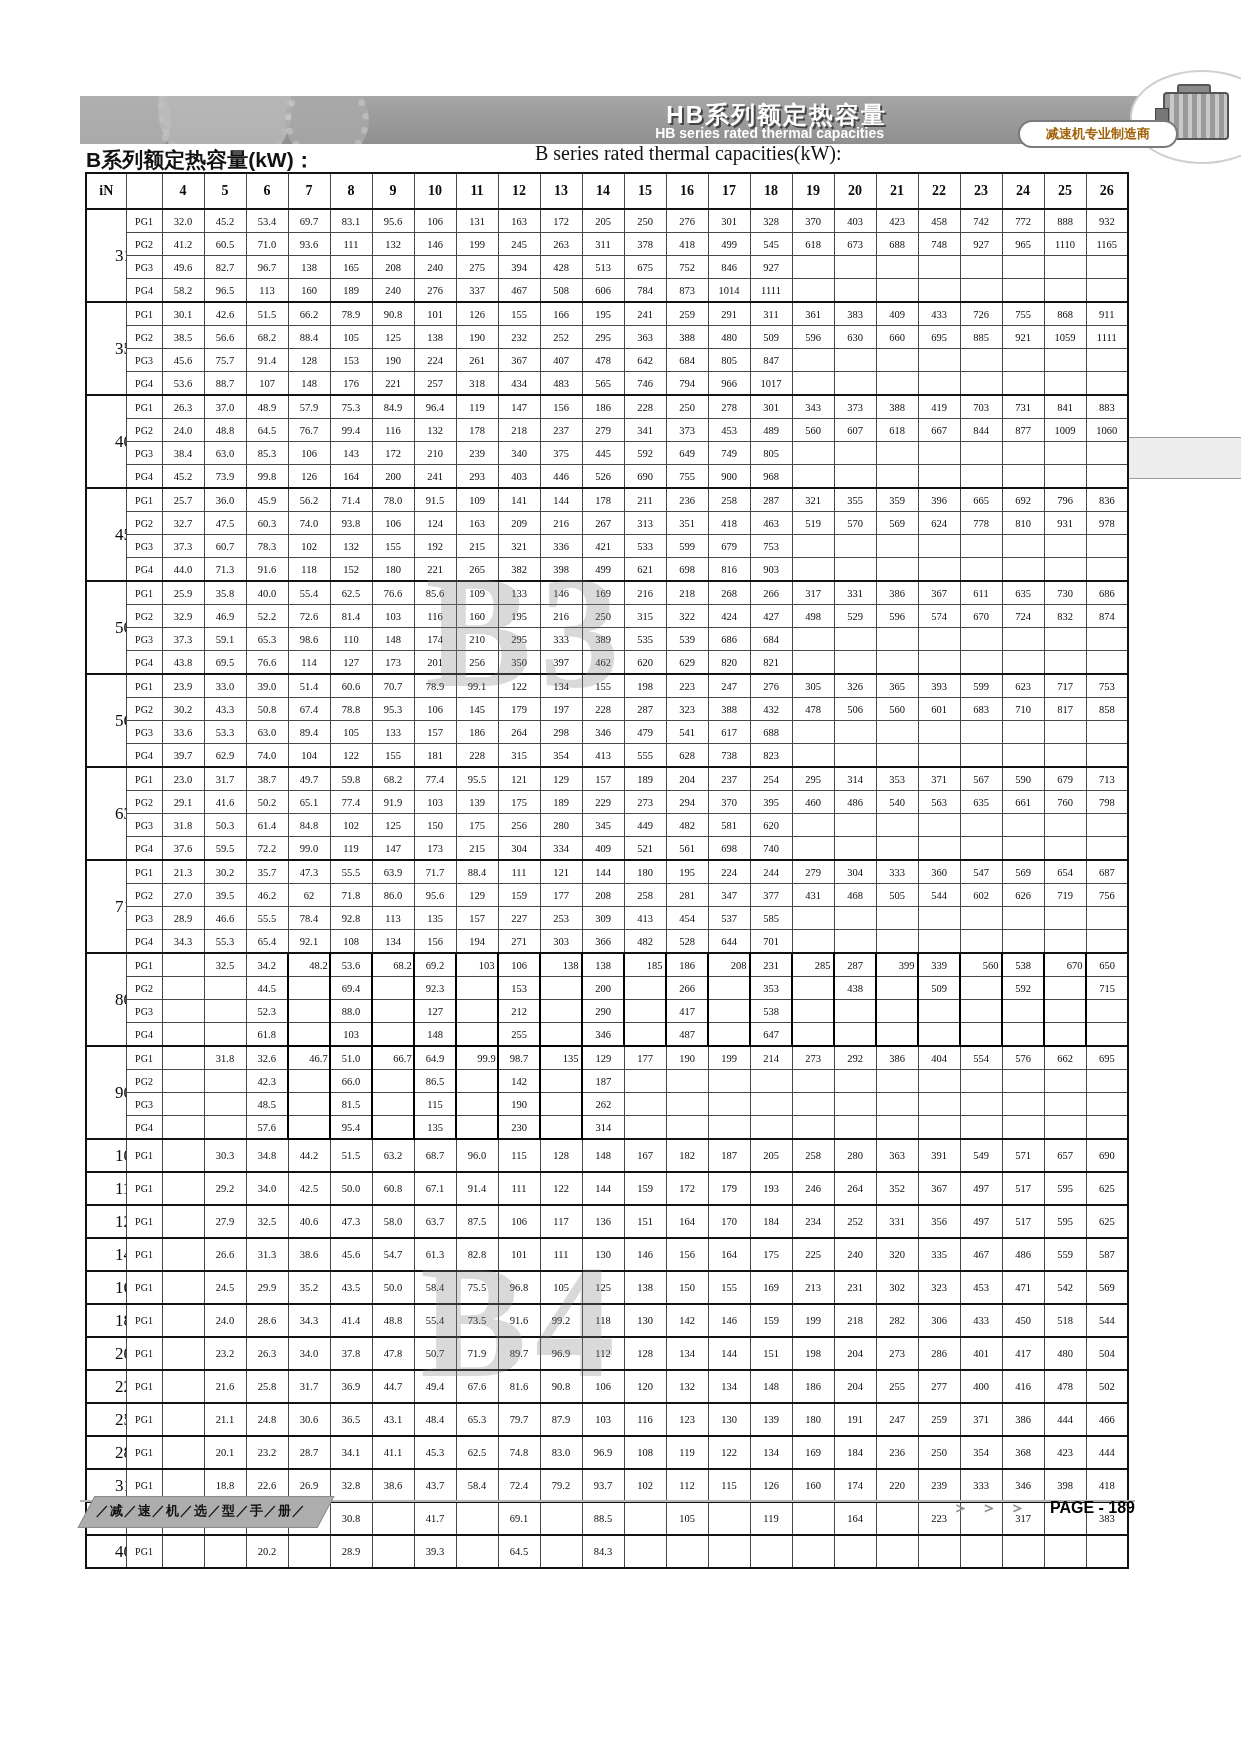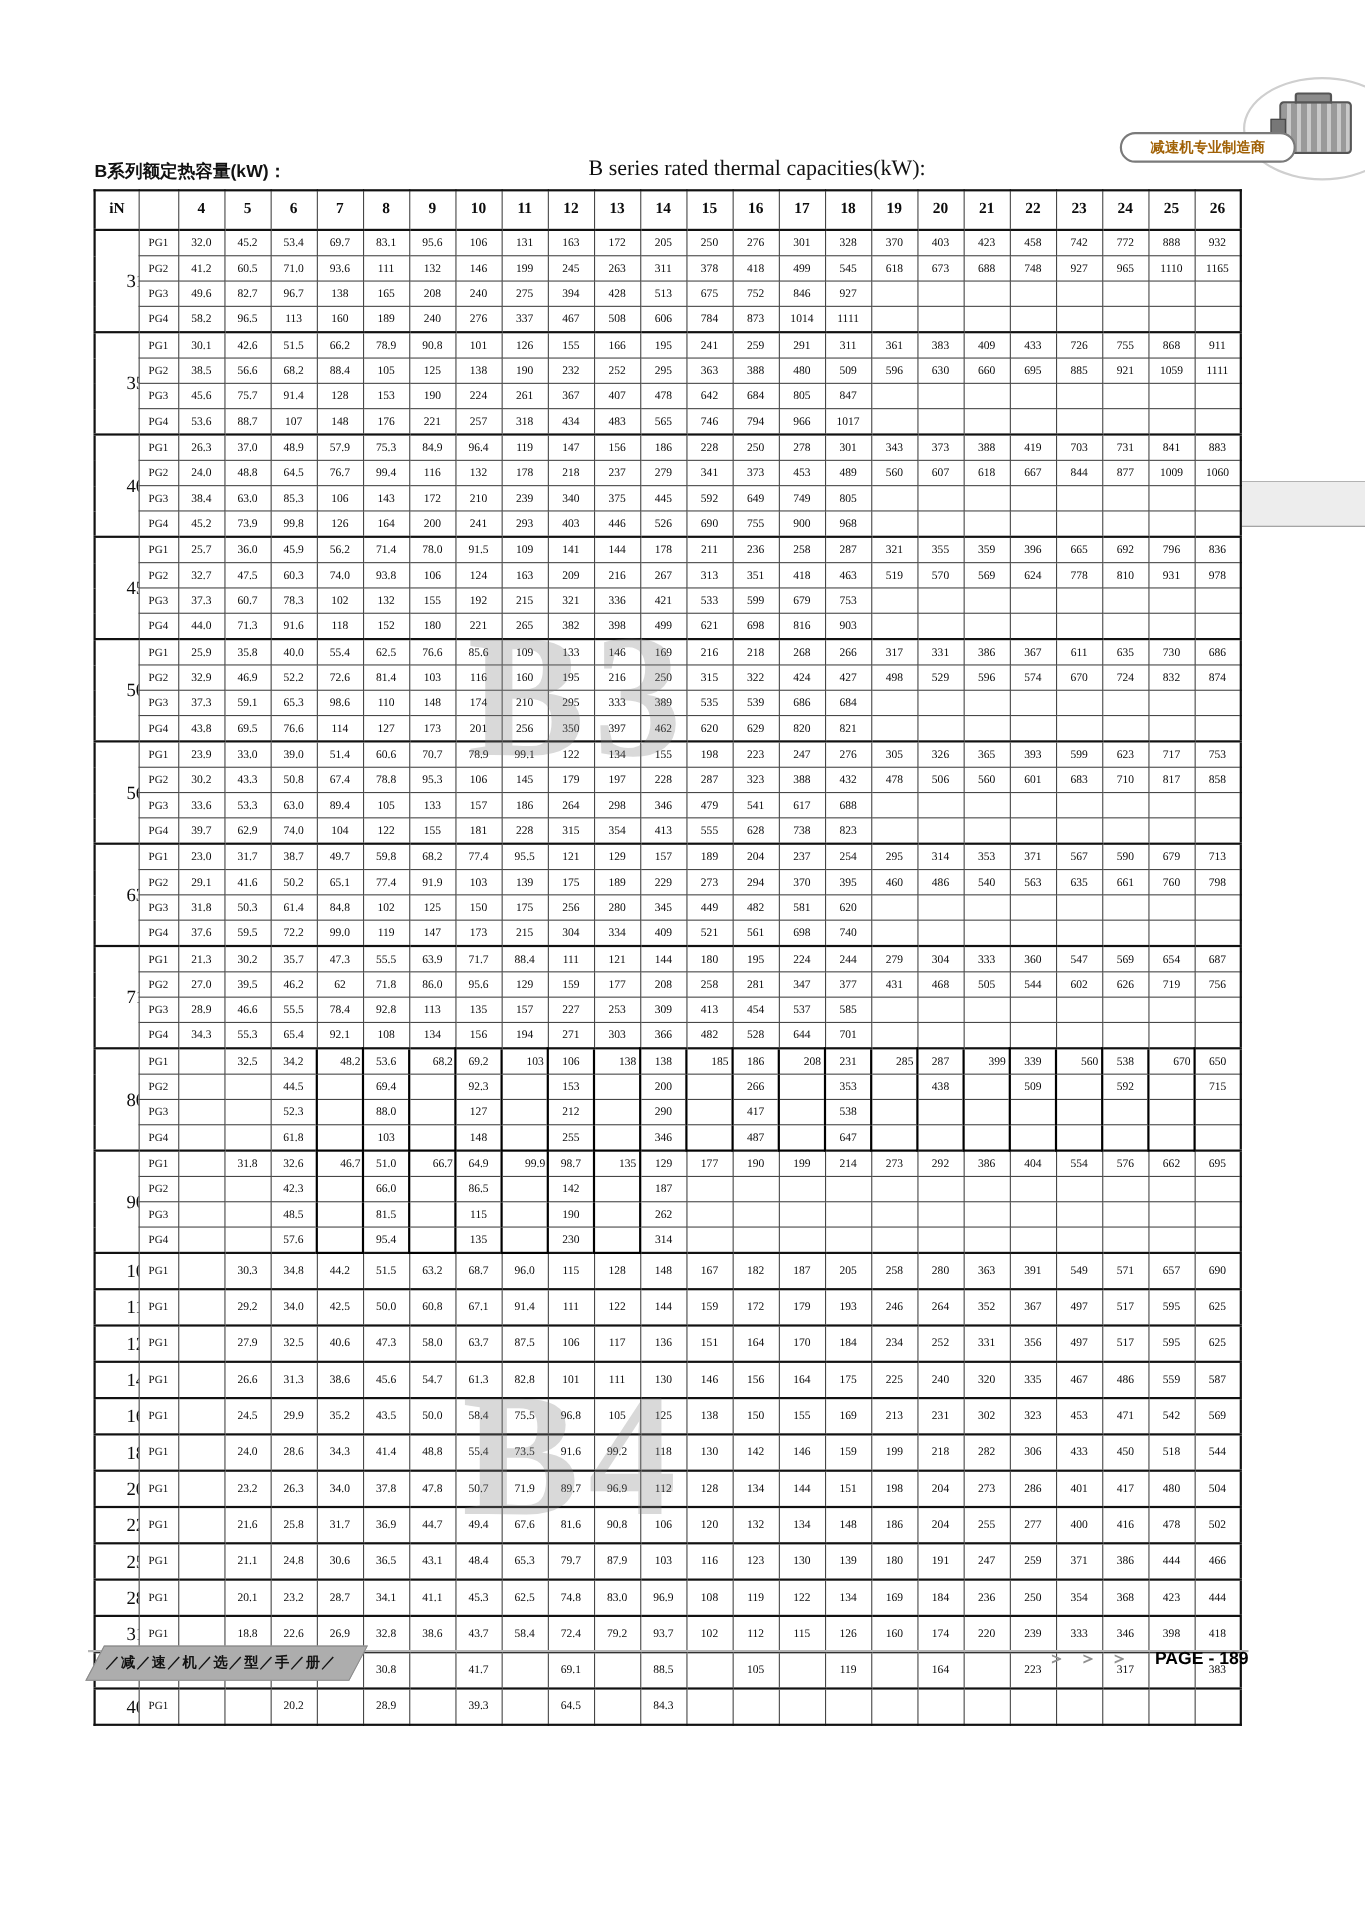--- a/index.html
+++ b/index.html
@@ -19,21 +19,21 @@
          border:2px solid #7a7a7a;border-radius:14px;text-align:center;line-height:24px;
          font-size:13px;font-weight:bold;color:#a16207;}
   .swoosh{position:absolute;left:1130px;top:70px;width:140px;height:90px;background:#fff;
           border-radius:50%;border:2px solid #cfcfcf;}
   .machine{position:absolute;left:1155px;top:84px;width:78px;height:62px;}
   .machine .body{position:absolute;left:8px;top:8px;width:62px;height:44px;background:
       repeating-linear-gradient(90deg,#9a9a9a 0 5px,#c9c9c9 5px 9px);border:2px solid #555;border-radius:4px;}
   .machine .cap{position:absolute;left:22px;top:0;width:30px;height:12px;background:#8b8b8b;border:2px solid #555;border-radius:3px;}
   .machine .shaft{position:absolute;left:0;top:24px;width:12px;height:12px;background:#777;border:1px solid #444;}
   
-  .sub-zh{position:absolute;left:86px;top:146px;font-size:16px;font-weight:bold;}
+  .sub-zh{position:absolute;left:86px;top:146px;font-size:21px;font-weight:bold;}
   .sub-en{position:absolute;left:535px;top:142px;font-size:20px;font-family:"Liberation Serif",serif;}
   
   .side-tab{position:absolute;left:1035px;top:437px;width:206px;height:42px;background:#ededed;
             border:1px solid #9c9c9c;border-right:none;border-radius:10px 0 0 10px;
             font-size:21px;font-weight:bold;color:#000;line-height:42px;padding-left:18px;box-sizing:border-box;}
   
   .table-wrap{position:absolute;left:85px;top:172px;font-family:Liberation Serif, serif;}
   table{border-collapse:collapse;table-layout:fixed;width:1044px;border:2px solid #111;background:#fff;}
   col.c-in{width:40px;} col.c-pg{width:36px;} col.c-d{width:42px;}
   td{border:1px solid #474747;text-align:center;vertical-align:middle;
@@ -59,20 +59,27 @@
   .foot-bar-text{position:absolute;left:96px;top:1502px;font-size:13px;font-weight:bold;color:#111;letter-spacing:1px;}
   .foot-right{position:absolute;left:790px;top:1498px;width:345px;text-align:right;font-size:16px;}
   .foot-arrows{color:#8f8f8f;font-weight:bold;letter-spacing:4px;margin-right:16px;}
   .foot-page{font-weight:bold;color:#000;}
 </style>
 </head>
 <body>
 
 <div id="page">
 
+  <div class="banner">
+    <div class="gear g1"></div>
+    <div class="gear g2"></div>
+    <div class="gear g3"></div>
+    <div class="banner-zh">HB系列额定热容量</div>
+    <div class="banner-en">HB series rated thermal capacities</div>
+  </div>
   <div class="swoosh"></div>
   <div class="machine">
     <div class="cap"></div>
       <div class="body"></div>
       <div class="shaft"></div>
   </div>
   <div class="badge">减速机专业制造商</div>
 
   <div class="sub-zh">B系列额定热容量(kW)：</div>
   <div class="sub-en">B series rated thermal capacities(kW):</div>

